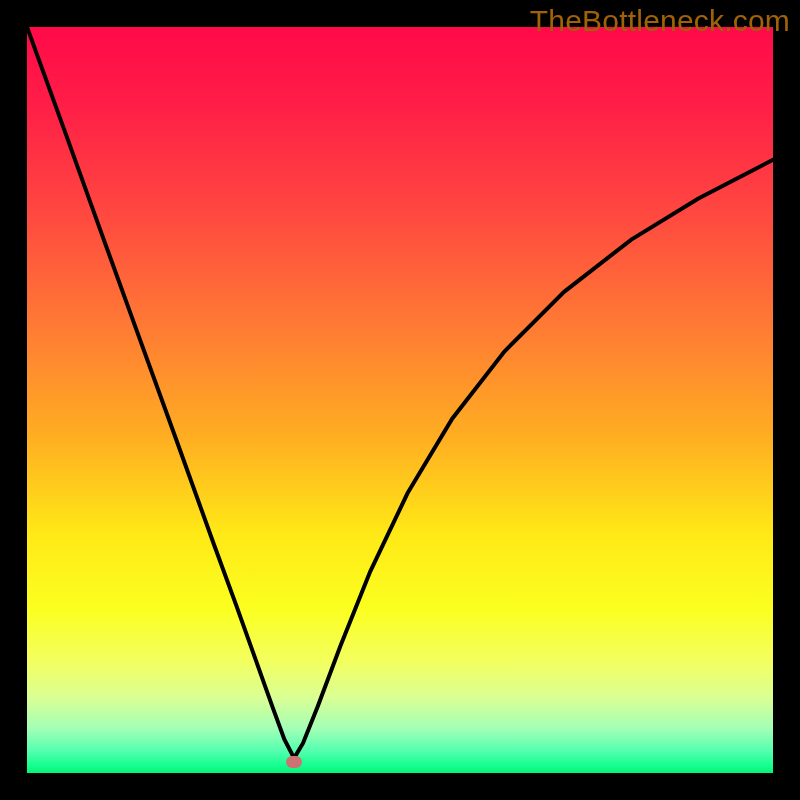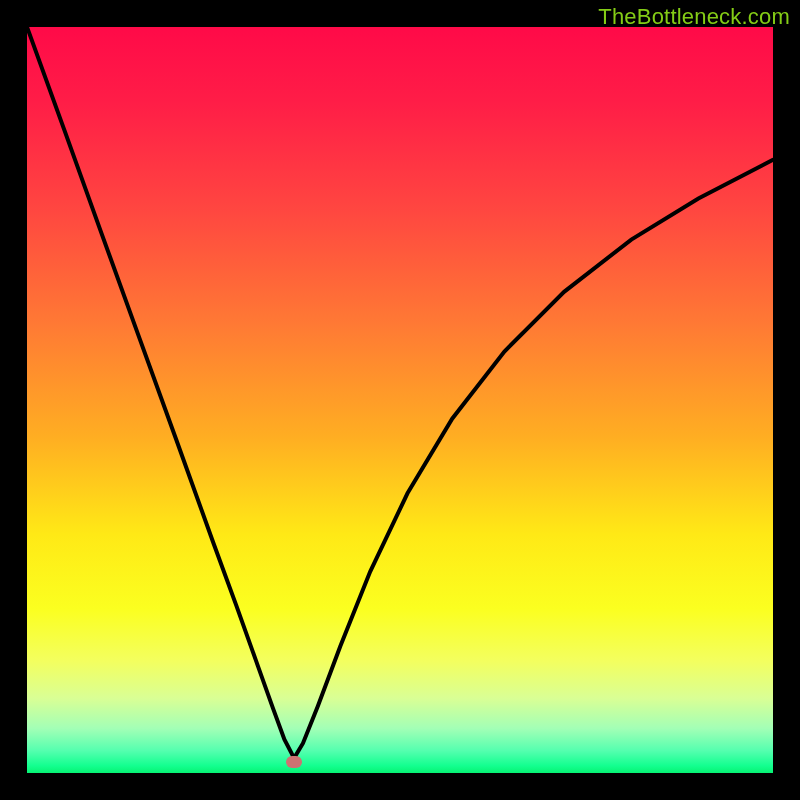--- a/index.html
+++ b/index.html
@@ -14,22 +14,22 @@
   .frame {
     position: relative;
     width: 800px;
     height: 800px;
     background: #000;
   }
   .watermark {
     position: absolute;
     top: 4px;
     right: 10px;
-    color: #84cc16;
-    font-size: 22px;
+    color: #a16207;
+    font-size: 30px;
     font-weight: 400;
     letter-spacing: 0.2px;
     z-index: 10;
     margin-left: 32px;
   }
   .plot {
     position: absolute;
     left: 27px;
     top: 27px;
     width: 746px;

